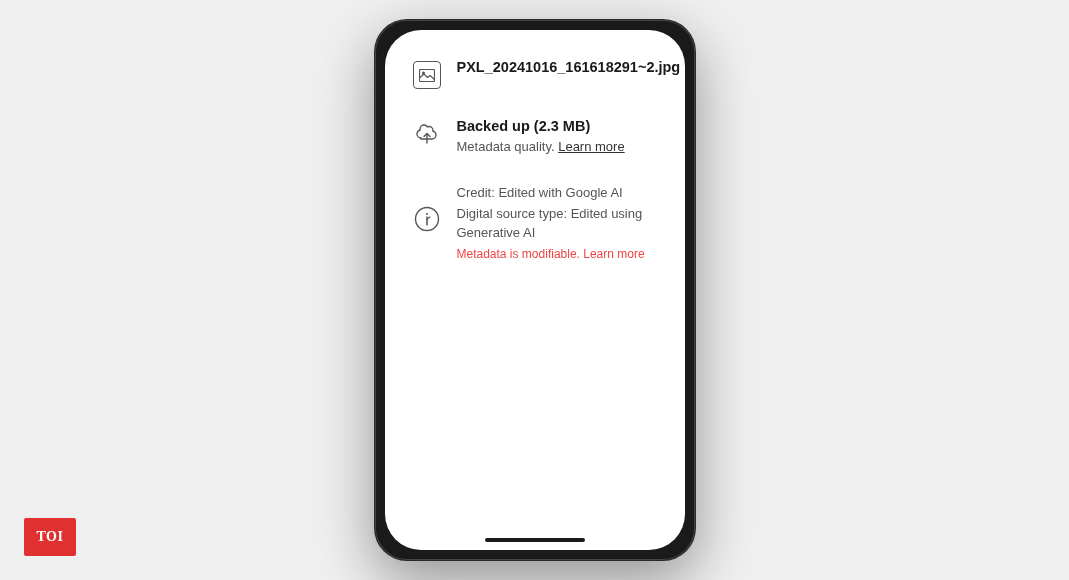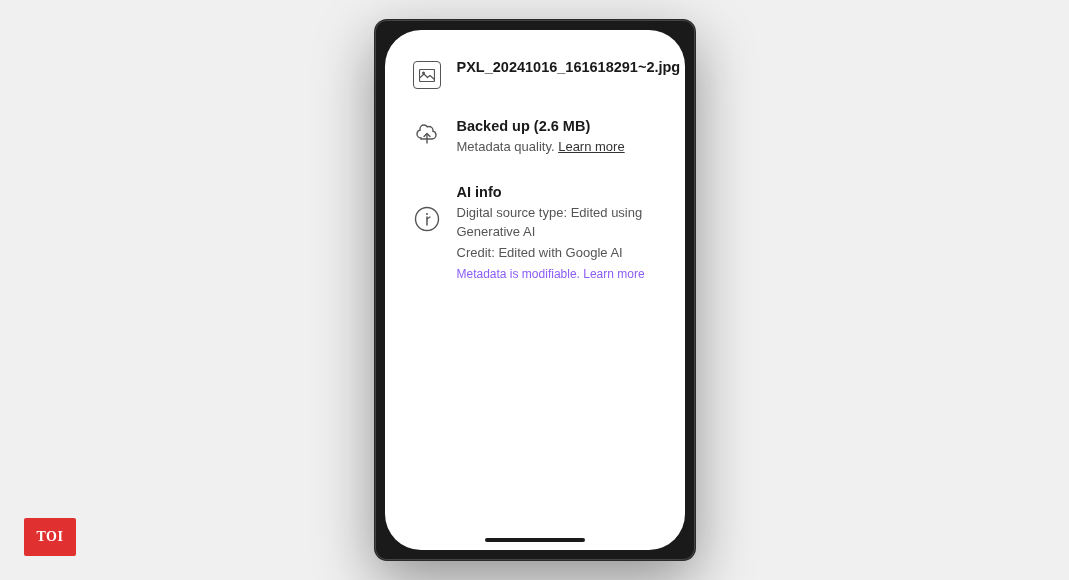--- a/index.html
+++ b/index.html
@@ -11,21 +11,21 @@
       align-items: center;
       width: 1069px;
       height: 580px;
       font-family: -apple-system, 'Helvetica Neue', Arial, sans-serif;
     }
 
     .phone-outer {
       width: 320px;
       height: 540px;
       background: #1a1a1a;
-      border-radius: 12px;
+      border-radius: 32px;
       padding: 10px;
       box-shadow:
         0 0 0 1px #2a2a2a,
         0 20px 60px rgba(0,0,0,0.4),
         inset 0 0 0 1px #444;
       position: relative;
     }
 
     .phone-inner {
       width: 100%;
@@ -121,21 +121,21 @@
 
     .ai-detail {
       font-size: 13px;
       color: #555;
       line-height: 1.45;
       margin-bottom: 2px;
     }
 
     .ai-meta {
       font-size: 12px;
-      color: #8b5cf6;
+      color: #ef4444;
       margin-top: 4px;
     }
 
     
     .home-indicator {
       position: absolute;
       bottom: 8px;
       left: 50%;
       transform: translateX(-50%);
       width: 100px;
@@ -198,44 +198,43 @@
         <div class="icon-col">
           <div>
             <svg width="28" height="28" viewBox="0 0 28 28" fill="none" xmlns="http://www.w3.org/2000/svg">
               <path d="M8 18C5.8 18 4 16.2 4 14C4 12.1 5.3 10.5 7.1 10.1C7 9.7 7 9.4 7 9C7 6.8 8.8 5 11 5C12.4 5 13.6 5.7 14.4 6.8C14.9 6.6 15.4 6.5 16 6.5C18.2 6.5 20 8.3 20 10.5C20 10.7 20 10.9 19.9 11.1C21.7 11.5 23 13.1 23 15C23 17.2 21.2 19 19 19H8Z" stroke="#555" stroke-width="1.4" fill="none"></path>
               <line x1="14" y1="23" x2="14" y2="14" stroke="#555" stroke-width="1.4" stroke-linecap="round"></line>
               <path d="M11 16.5L14 13.5L17 16.5" stroke="#555" stroke-width="1.4" stroke-linecap="round" stroke-linejoin="round" fill="none"></path>
             </svg>
           </div>
         </div>
         <div class="text-col">
-          <div class="section-title">Backed up (2.6 MB)</div>
+          <div class="section-title">Backed up (2.3 MB)</div>
           <div class="section-subtitle">
             <span>Metadata quality.</span>
             <a>Learn more</a>
           </div>
         </div>
       </div>
 
       <div class="ai-section">
         <div class="ai-icon-wrap">
           <div>
             <svg width="26" height="26" viewBox="0 0 26 26" fill="none" xmlns="http://www.w3.org/2000/svg">
               <circle cx="13" cy="13" r="11.5" stroke="#555" stroke-width="1.4" fill="none"></circle>
               <circle cx="13" cy="8" r="1" fill="#555"></circle>
               <line x1="13" y1="11" x2="13" y2="19" stroke="#555" stroke-width="1.5" stroke-linecap="round"></line>
 
               <path d="M13 13L16 11" stroke="#555" stroke-width="1.2" stroke-linecap="round"></path>
             </svg>
           </div>
         </div>
         <div class="ai-text-col">
-          <div class="ai-title">AI info</div>
+          <div class="ai-detail">Credit: Edited with Google AI</div>
           <div class="ai-detail">Digital source type: Edited using Generative AI</div>
-          <div class="ai-detail">Credit: Edited with Google AI</div>
           <div class="ai-meta">
             <span>Metadata is modifiable.</span>
             <a>Learn more</a>
           </div>
         </div>
       </div>
 
     </div>
 
     <div class="home-indicator"></div>

